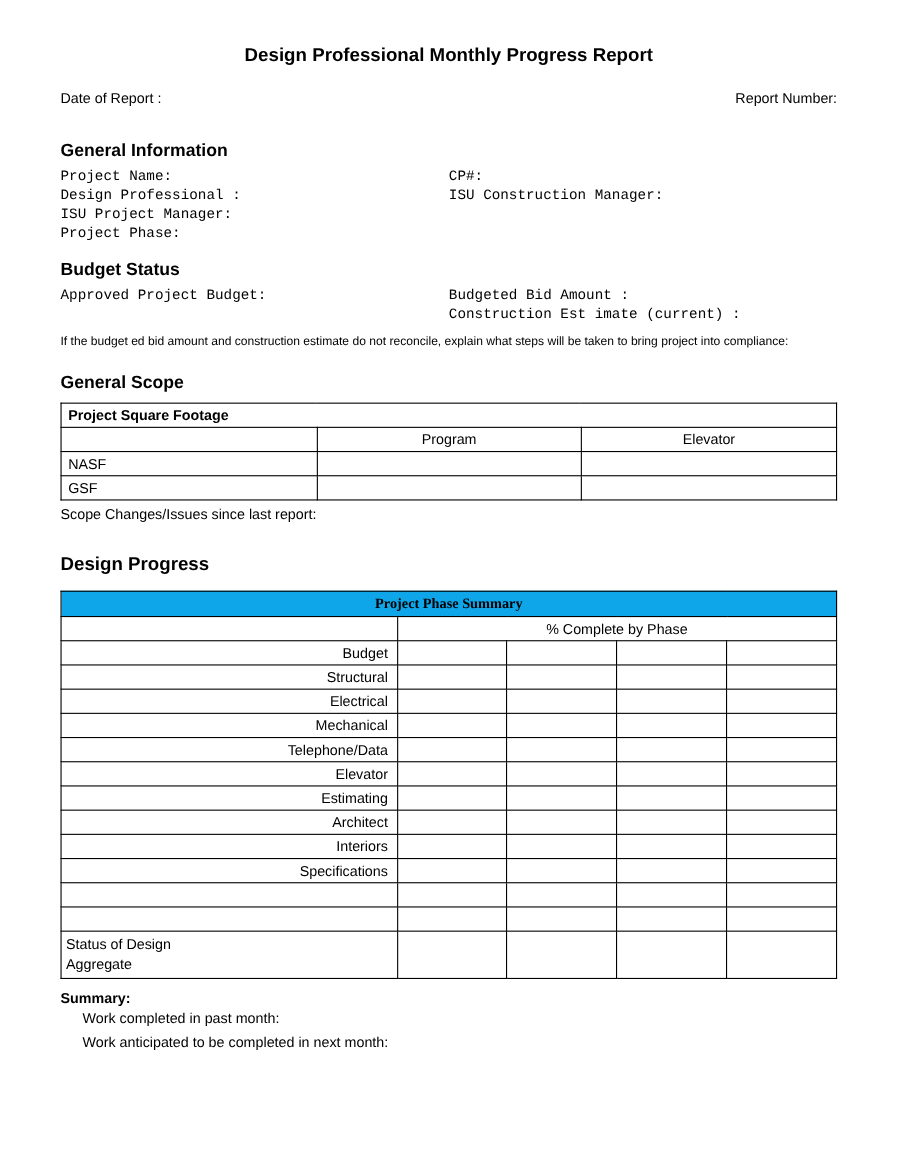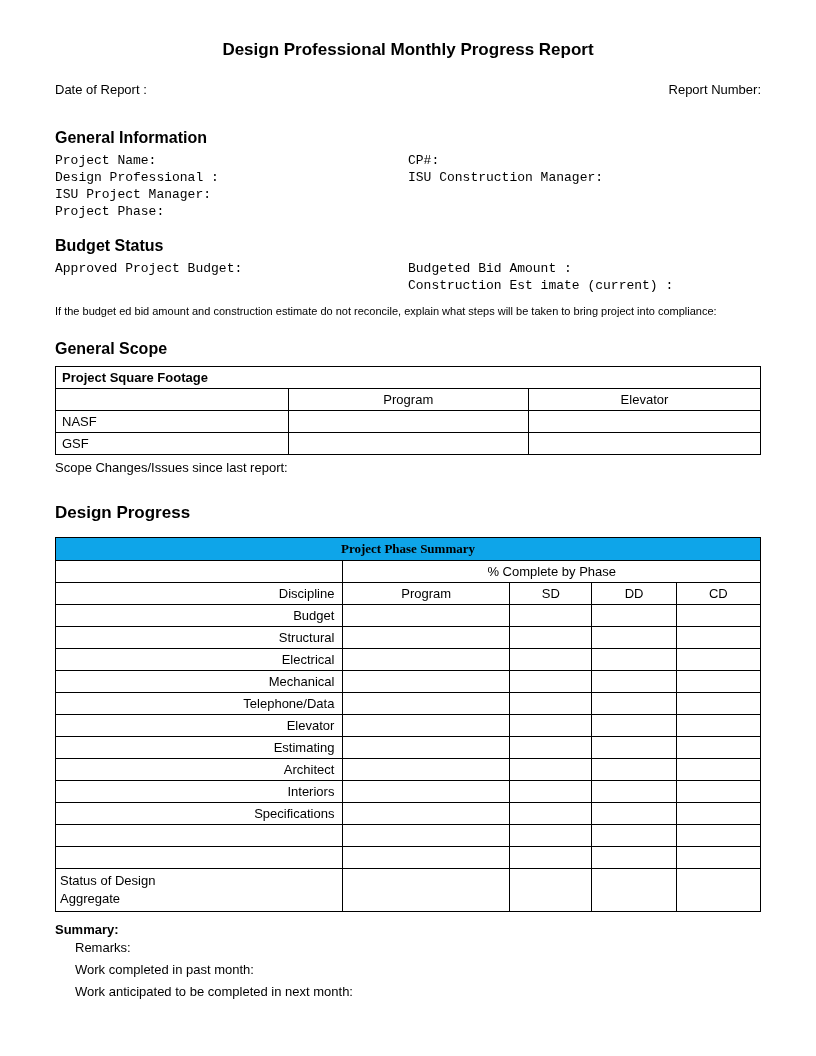--- a/index.html
+++ b/index.html
@@ -208,27 +208,20 @@
 
 <table class="phase-table">
   <thead>
     <tr>
       <td colspan="5" class="summary-header"><strong>Project Phase Summary</strong></td>
     </tr>
     <tr>
       <td></td>
       <td colspan="4" class="pct-header">% Complete by Phase</td>
     </tr>
-    <tr>
-      <td class="left-cell">Discipline</td>
-      <td>Program</td>
-      <td>SD</td>
-      <td>DD</td>
-      <td>CD</td>
-    </tr>
   </thead>
   <tbody>
     <tr>
       <td class="left-cell">Budget</td>
       <td></td>
       <td></td>
       <td></td>
       <td></td>
     </tr>
     <tr>
@@ -314,17 +307,16 @@
       <td></td>
       <td></td>
       <td></td>
     </tr>
   </tbody>
 </table>
 
 <div class="summary-section">
   <span class="summary-bold">Summary:</span>
   <div class="summary-indent">
-    <div>Remarks:</div>
     <div>Work completed in past month:</div>
     <div>Work anticipated to be completed in next month:</div>
   </div>
 </div>
 
 </body></html>

